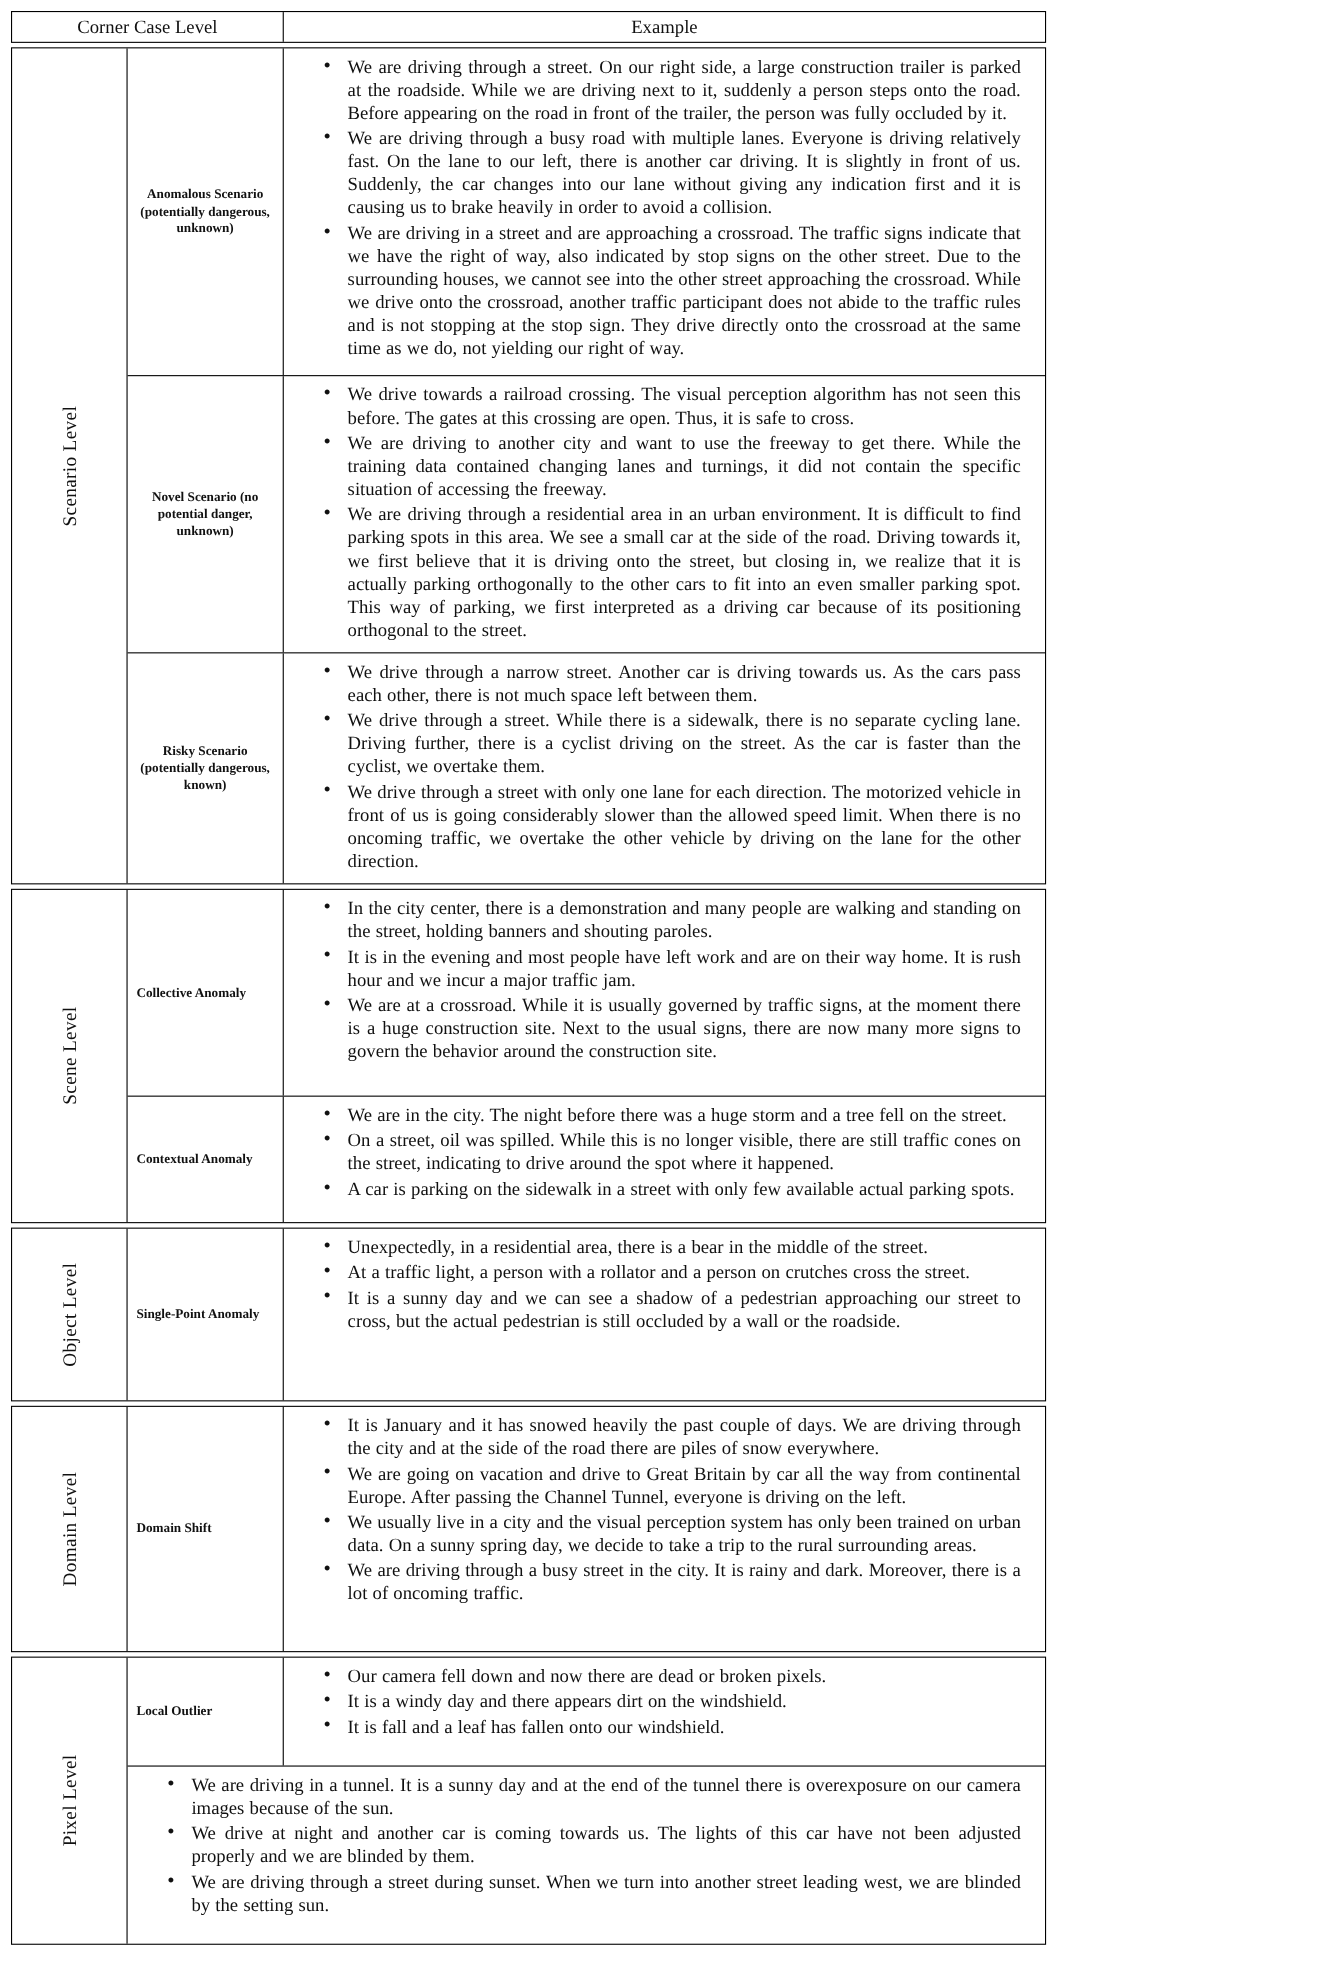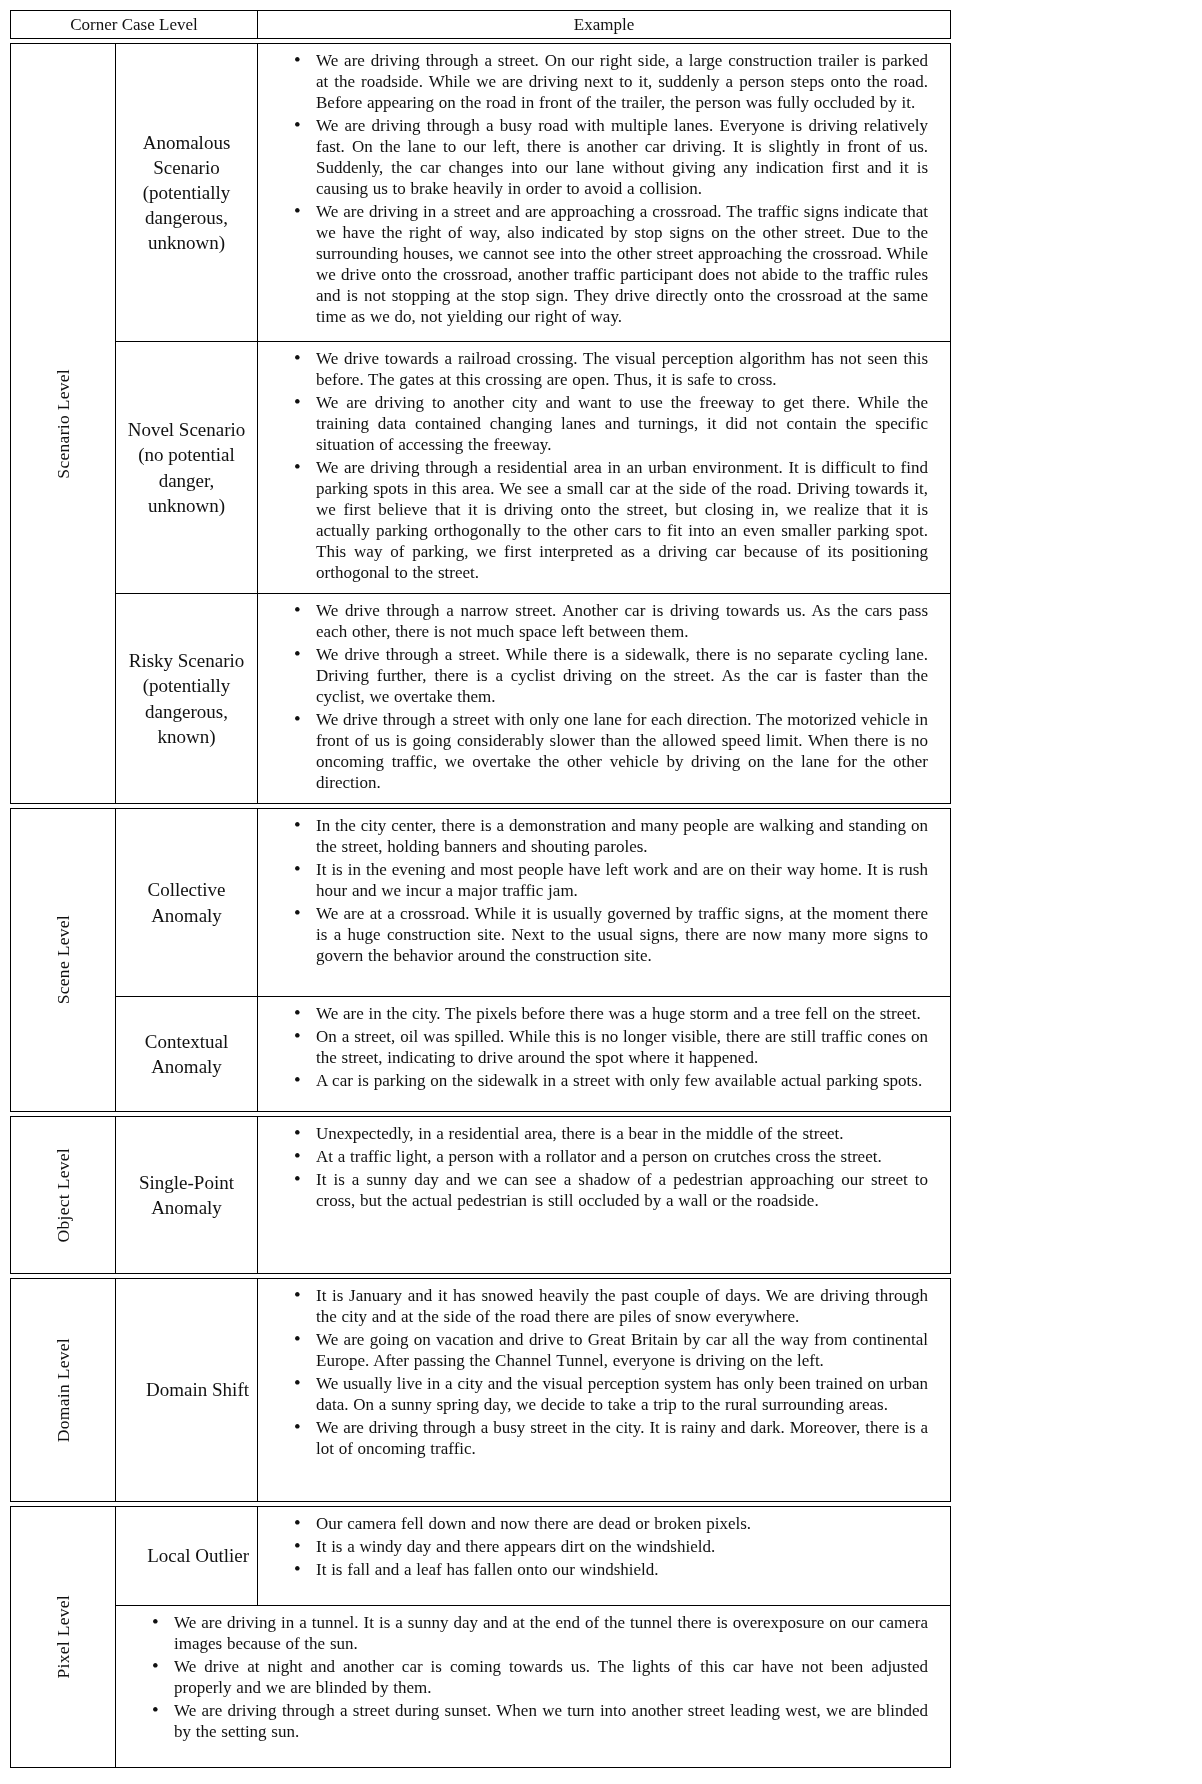--- a/index.html
+++ b/index.html
@@ -46,25 +46,26 @@
     font-size: 17.5px;
     white-space: nowrap;
     letter-spacing: 0.3px;
   }
   .rows { flex: 1; display: flex; flex-direction: column; }
   .row { display: flex; }
   .row + .row { border-top: 1px solid #000; }
   .cat-cell {
     width: 142px;
     border-right: 1px solid #000;
-    display: flex; align-items: center; justify-content: flex-end;
+    display: flex; align-items: center; justify-content: flex-start;
     text-align: center;
     padding: 6px 8px;
-    font-size: 19px;
+    font-size: 12px;
     line-height: 1.32;
+    font-weight: bold;
   }
   .ex-cell { flex: 1; padding: 6px 10px 8px 0; }
   ul.ex-list {
     list-style: none;
     margin: 0;
     padding: 0 0 0 36px;
   }
   li.ex-item {
     position: relative;
     padding-left: 22px;
@@ -171,21 +172,21 @@
               </ul>
     </div>
   </div>
 
   <div class="row" style="min-height: 115px;">
     <div class="cat-cell">
       <span class="cat-text">Contextual Anomaly</span>
     </div>
     <div class="ex-cell">
       <ul class="ex-list">
-                <li class="ex-item">We are in the city. The pixels before there was a huge storm and a tree fell on the street.</li>
+                <li class="ex-item">We are in the city. The night before there was a huge storm and a tree fell on the street.</li>
                 <li class="ex-item">On a street, oil was spilled. While this is no longer visible, there are still traffic cones on the street, indicating to drive around the spot where it happened.</li>
                 <li class="ex-item">A car is parking on the sidewalk in a street with only few available actual parking spots.</li>
               </ul>
     </div>
   </div>
 </div>
   </div>
 
   <div class="block">
     <div class="level-cell">

